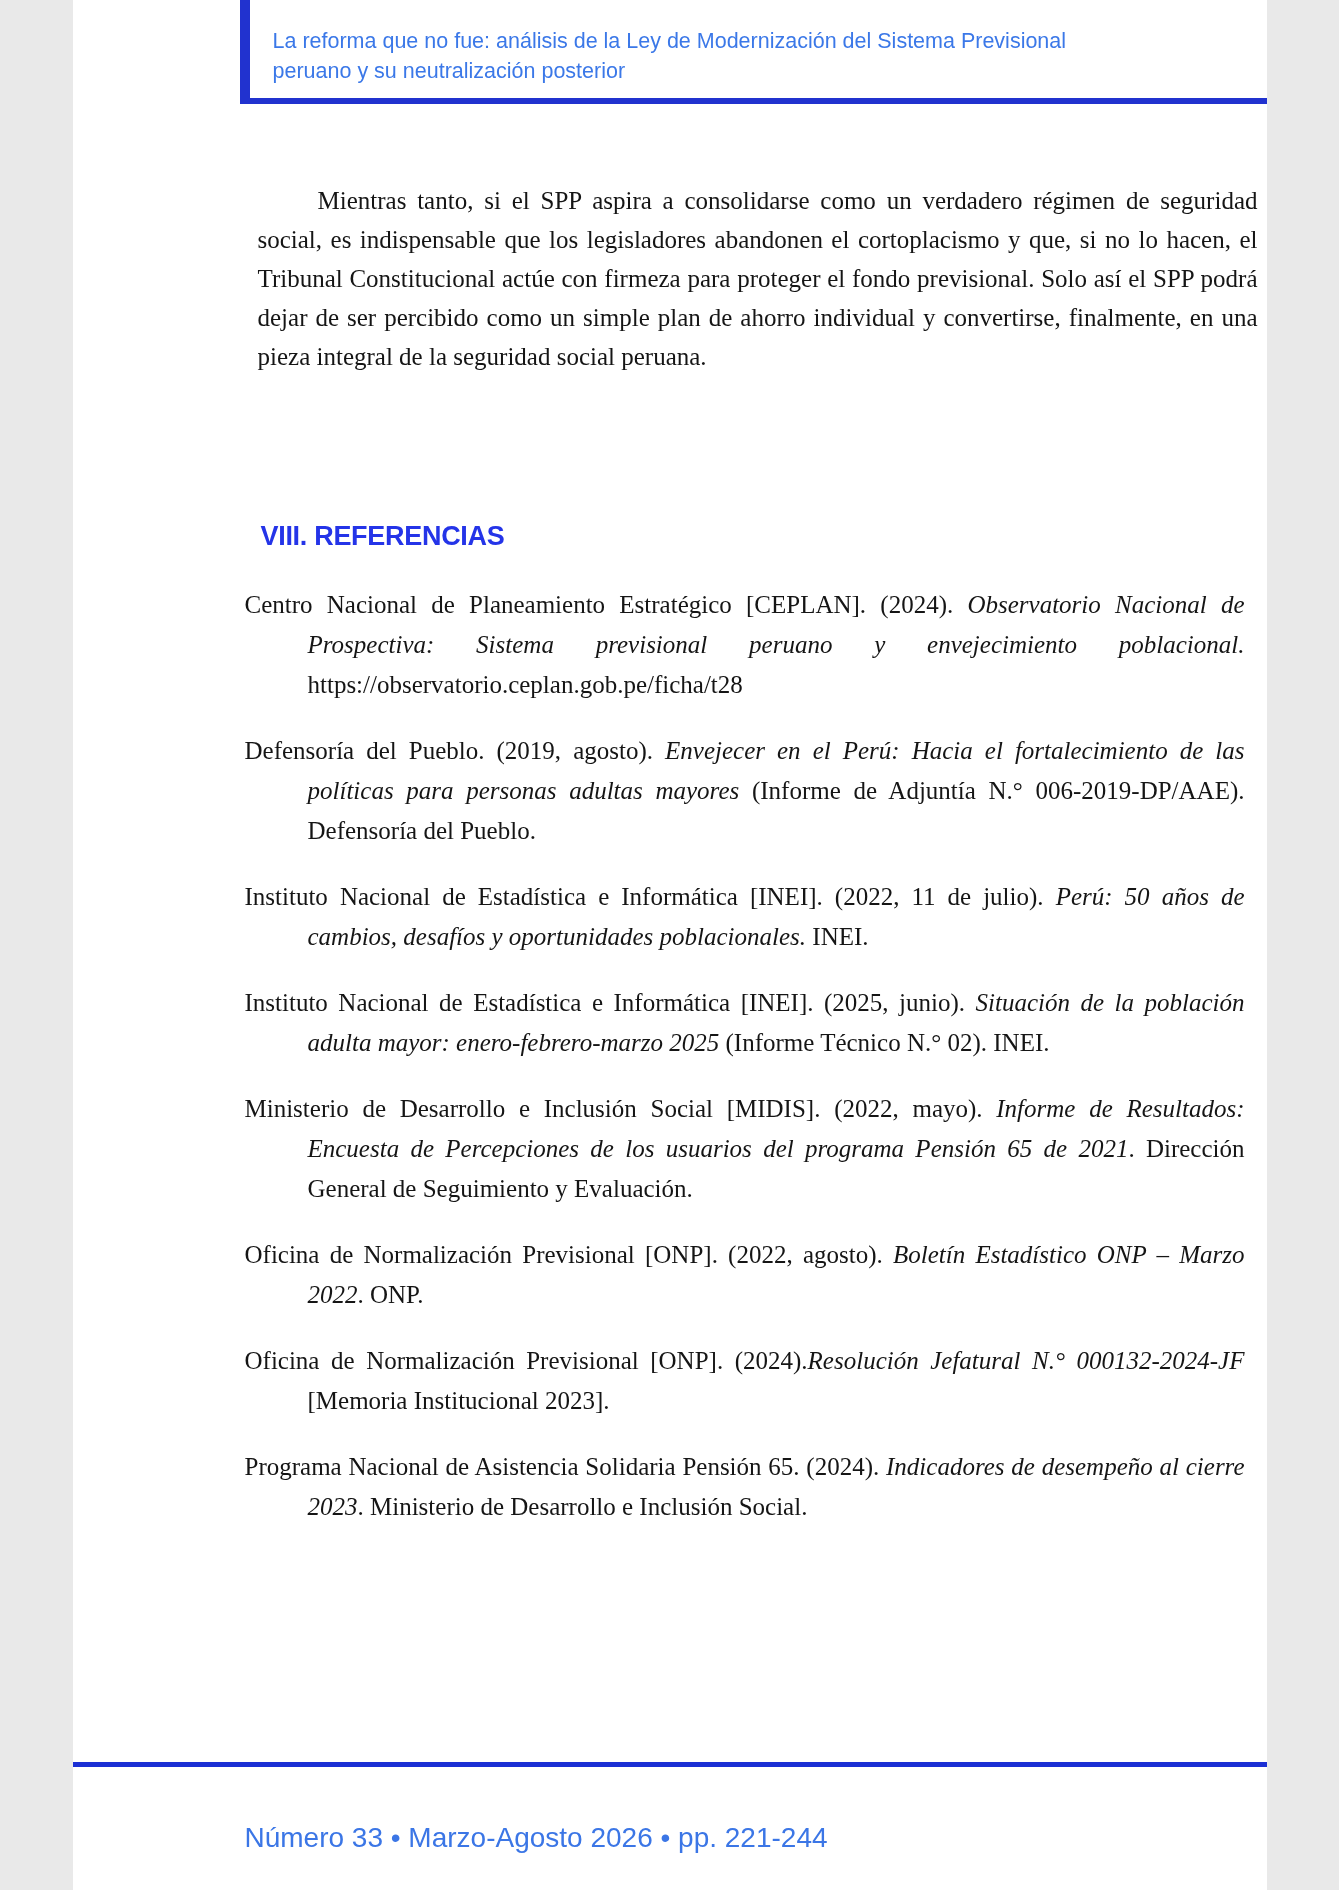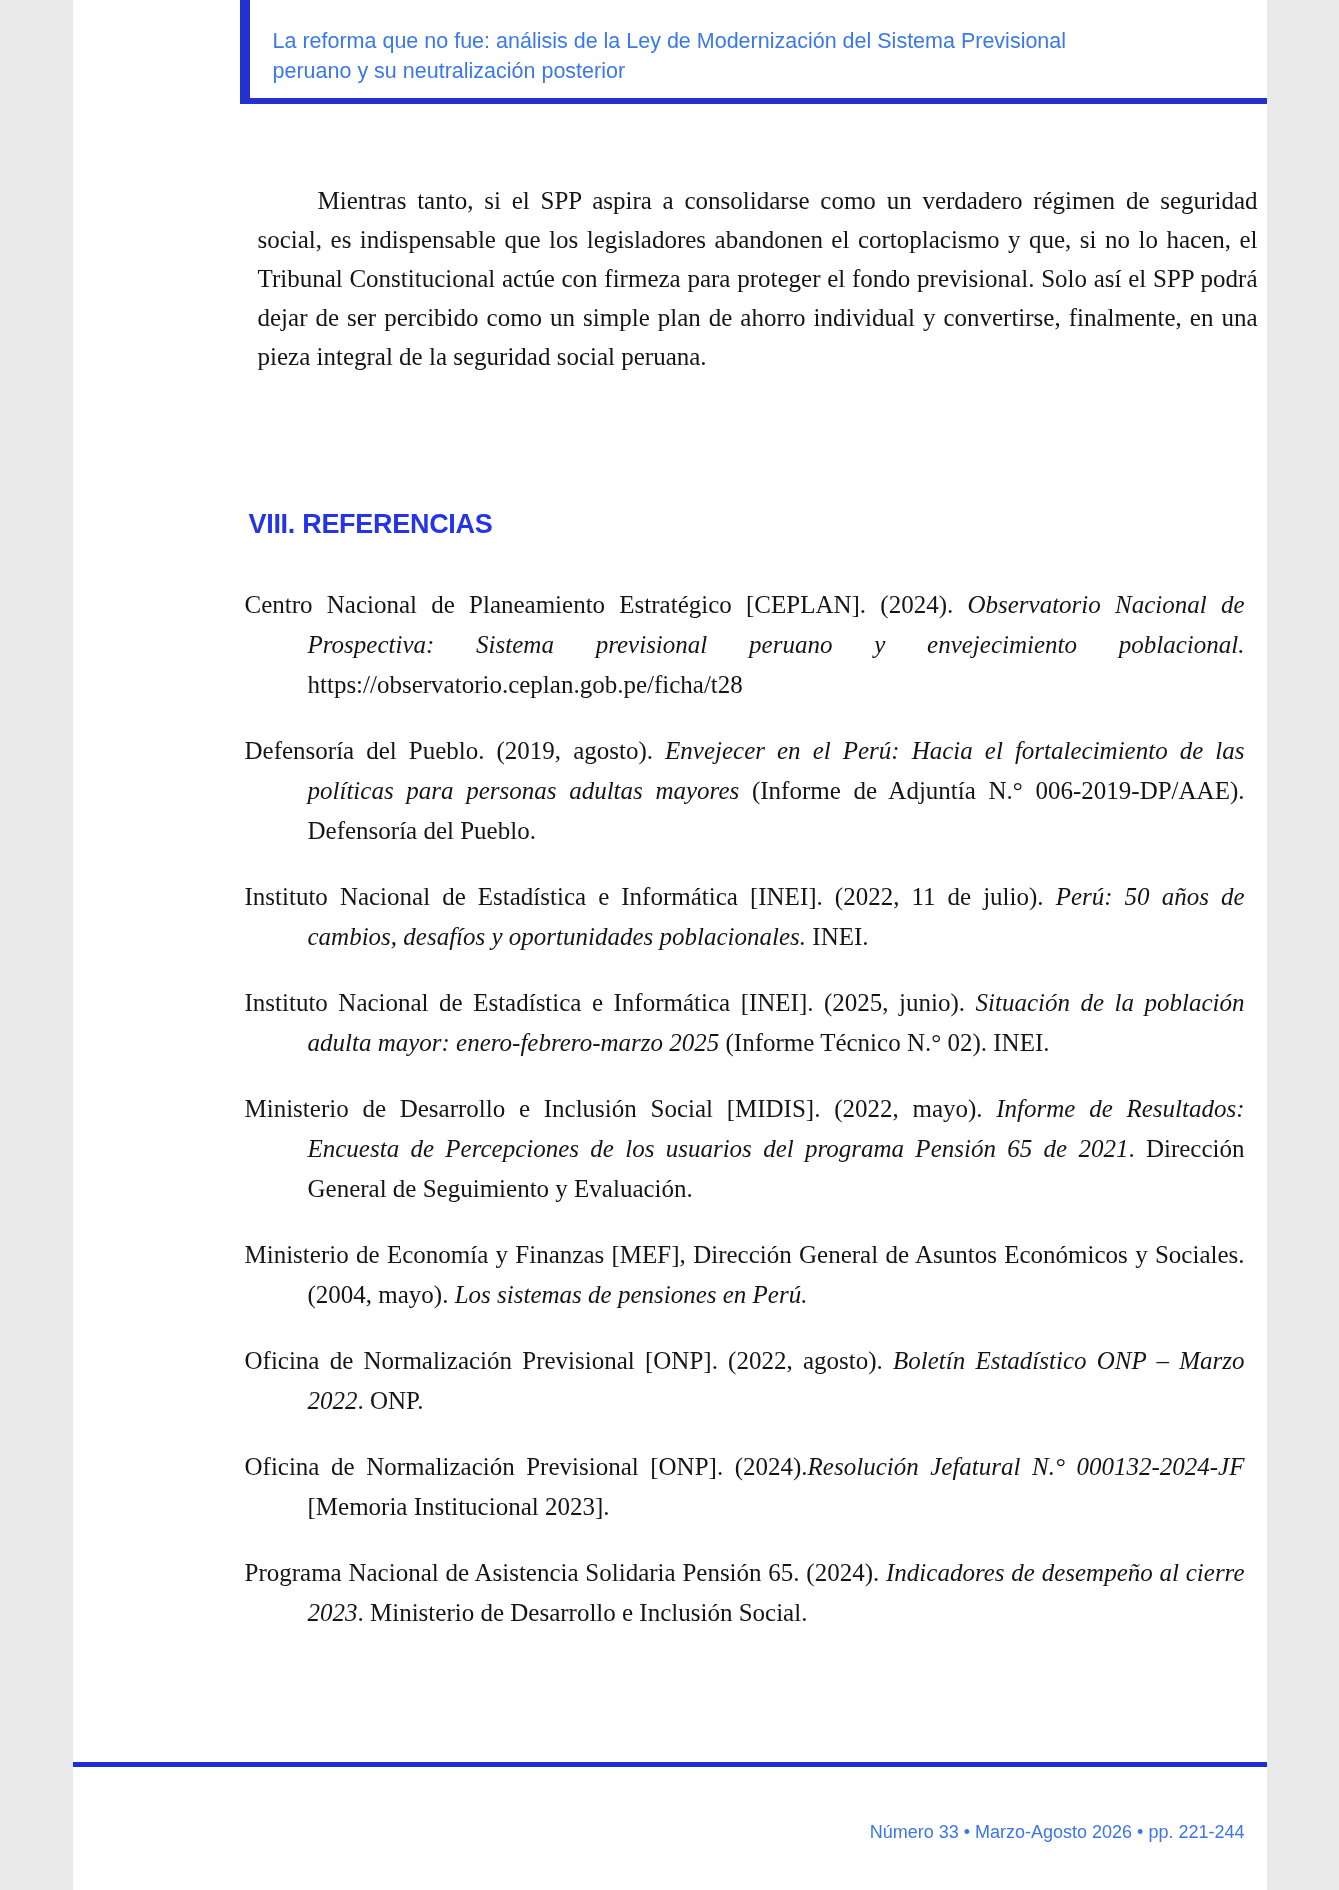--- a/index.html
+++ b/index.html
@@ -28,21 +28,21 @@
     color:#3b78e8;
   }
   
   .body-paragraph{
     position:absolute;left:172px;top:168px;width:1000px;margin:13px;
     font-size:25px;line-height:39px;
     text-align:justify;
     text-indent:60px;
   }
   .refs-heading{
-    position:absolute;left:172px;top:505px;margin:4px;
+    position:absolute;left:172px;top:505px;margin:16px;
     font-family:"Liberation Sans", sans-serif;
     font-size:27px;font-weight:bold;letter-spacing:-0.3px;
     color:#2434e8;
   }
   .refs-list{
     position:absolute;left:172px;top:578px;width:1000px;
   }
   .ref{
     margin:7px 0 26px 0;
     font-size:25px;line-height:40px;
@@ -74,23 +74,23 @@
     font-size:29px;font-weight:bold;
     color:#2737e2;
   }
   
   .footer-rule{
     position:absolute;left:0;top:1762px;width:1339px;height:5px;
     background:#1b2fd4;
   }
   .footer-text{
     position:absolute;left:172px;top:1822px;width:1000px;
-    text-align:right;
+    text-align:left;
     font-family:"Liberation Sans", sans-serif;
-    font-size:18px;
+    font-size:28px;
     color:#3b76e6;
   }
 </style>
 </head>
 <body>
 
 <div class="page">
 
   <header>
     <div class="header-rule-v"></div>
@@ -102,21 +102,20 @@
     <p class="body-paragraph">Mientras tanto, si el SPP aspira a consolidarse como un verdadero régimen de seguridad social, es indispensable que los legisladores abandonen el cortoplacismo y que, si no lo hacen, el Tribunal Constitucional actúe con firmeza para proteger el fondo previsional. Solo así el SPP podrá dejar de ser percibido como un simple plan de ahorro individual y convertirse, finalmente, en una pieza integral de la seguridad social peruana.</p>
 
     <h2 class="refs-heading">VIII. REFERENCIAS</h2>
 
     <div class="refs-list">
         <p class="ref"><span>Centro Nacional de Planeamiento Estratégico [CEPLAN]. (2024). </span><em>Observatorio Nacional de Prospectiva: Sistema previsional peruano y envejecimiento poblacional.</em><span> https://observatorio.ceplan.gob.pe/ficha/t28</span></p>
         <p class="ref"><span>Defensoría del Pueblo. (2019, agosto). </span><em>Envejecer en el Perú: Hacia el fortalecimiento de las políticas para personas adultas mayores</em><span> (Informe de Adjuntía N.° 006-2019-DP/AAE). Defensoría del Pueblo.</span></p>
         <p class="ref"><span>Instituto Nacional de Estadística e Informática [INEI]. (2022, 11 de julio). </span><em>Perú: 50 años de cambios, desafíos y oportunidades poblacionales.</em><span> INEI.</span></p>
         <p class="ref"><span>Instituto Nacional de Estadística e Informática [INEI]. (2025, junio). </span><em>Situación de la población adulta mayor: enero-febrero-marzo 2025</em><span> (Informe Técnico N.° 02). INEI.</span></p>
         <p class="ref"><span>Ministerio de Desarrollo e Inclusión Social [MIDIS]. (2022, mayo). </span><em>Informe de Resultados: Encuesta de Percepciones de los usuarios del programa Pensión 65 de 2021</em><span>. Dirección General de Seguimiento y Evaluación.</span></p>
-        <p class="ref"><span>Ministerio de Economía y Finanzas [MEF], Dirección General de Asuntos Económicos y Sociales. (2004, mayo). </span><em>Los sistemas de pensiones en Perú.</em></p>
         <p class="ref"><span>Oficina de Normalización Previsional [ONP]. (2022, agosto). </span><em>Boletín Estadístico ONP – Marzo 2022</em><span>. ONP.</span></p>
         <p class="ref"><span>Oficina de Normalización Previsional [ONP]. (2024).</span><em>Resolución Jefatural N.° 000132-2024-JF</em><span> [Memoria Institucional 2023].</span></p>
         <p class="ref"><span>Programa Nacional de Asistencia Solidaria Pensión 65. (2024). </span><em>Indicadores de desempeño al cierre 2023</em><span>. Ministerio de Desarrollo e Inclusión Social.</span></p>
       </div>
   </main>
 
   <aside>
     <div class="gray-bar"></div>
     <div class="gray-line"></div>
     <div class="page-number">243</div>

